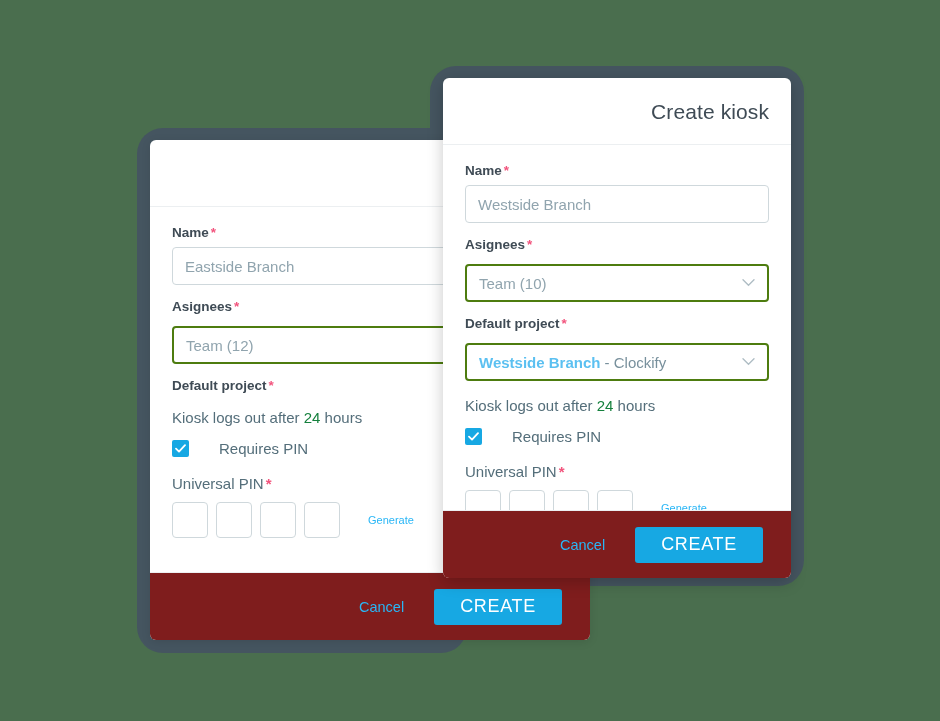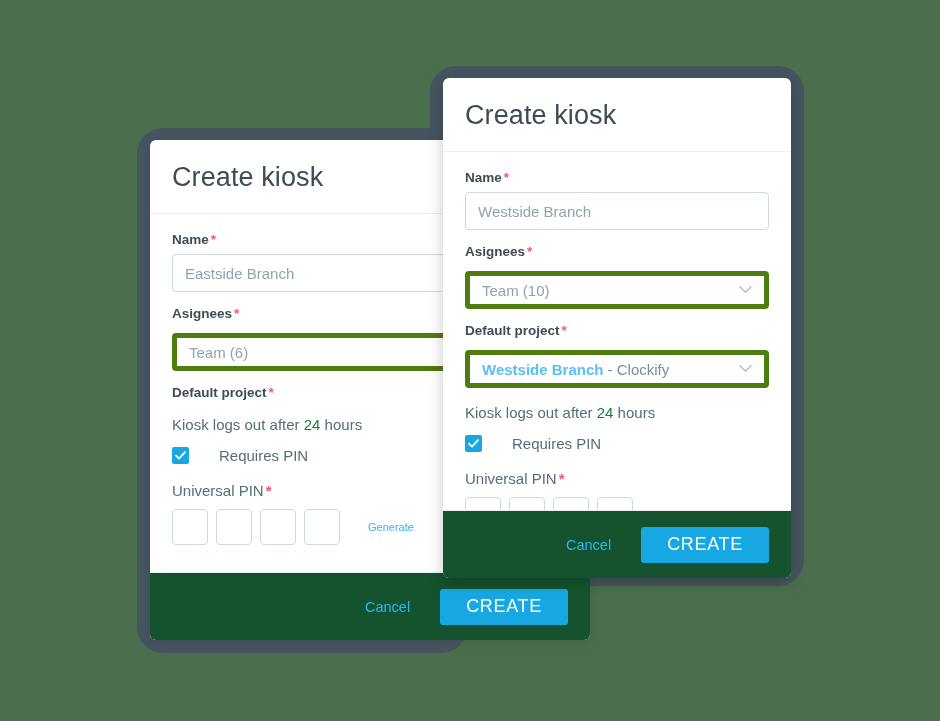--- a/index.html
+++ b/index.html
@@ -43,24 +43,25 @@
     width: 348px; height: 500px;
     box-shadow: 0 4px 16px rgba(0,0,0,0.22);
   }
 
   
   .dialog-header {
     border-bottom: 1px solid #eceff1;
     padding: 22px 22px 20px 22px;
   }
   .dialog-title {
-    font-size: 27px;
+    font-size: 21px;
     color: #3f4b55;
     font-weight: 400;
     letter-spacing: 0.1px;
+    text-align: right;
   }
 
   
   .dialog-body {
     padding: 18px 22px 6px 22px;
   }
 
   .field { margin-bottom: 14px; }
 
   .field-label {
@@ -90,21 +91,21 @@
     outline: none;
     display: block;
   }
   .text-input::placeholder { color: #90a4ae; opacity: 1; }
 
   .select-box {
     box-sizing: border-box;
     position: relative;
     width: 304px;
     height: 38px;
-    border: 5px solid #4d7c0f;
+    border: 2px solid #4d7c0f;
     border-radius: 4px;
     background: #fff;
     display: flex;
     align-items: center;
     padding: 0 12px;
     font-size: 15px;
     margin-top: 12px;
   }
   .select-value { color: #90a4ae; }
   .select-value.project { color: #607d8b; }
@@ -171,23 +172,23 @@
 
   
   .dialog-footer {
     position: absolute;
     left: 0; right: 0; bottom: 0;
     border-top: 1px solid #eceff1;
     height: 68px;
     display: flex;
     align-items: center;
     justify-content: flex-end;
-    padding-right: 22px;
+    padding-right: 28px;
     box-sizing: border-box;
-    background: #14532d;
+    background: #7f1d1d;
   }
   .cancel-btn {
     font-size: 14.5px;
     color: #29b6f6;
     margin-right: 24px;
     cursor: pointer;
     background: none;
     border: none;
     font-family: "Liberation Sans", sans-serif;
   }
@@ -228,21 +229,21 @@
         <span>Name</span><span class="req">*</span>
       </span>
       <input class="text-input" type="text" placeholder="Eastside Branch" style="">
     </div>
 
     <div class="field">
       <span class="field-label">
         <span>Asignees</span><span class="req">*</span>
       </span>
       <div class="select-box">
-        <span class="select-value">Team (6)</span>
+        <span class="select-value">Team (12)</span>
         <span class="chev">
           <svg width="13" height="8" viewBox="0 0 13 8">
               <path d="M1 1 L6.5 6.5 L12 1" fill="none" stroke="#b0bec5" stroke-width="1.4" stroke-linecap="round"></path>
             </svg>
         </span>
       </div>
     </div>
 
     <div class="field">
       <span class="field-label">

